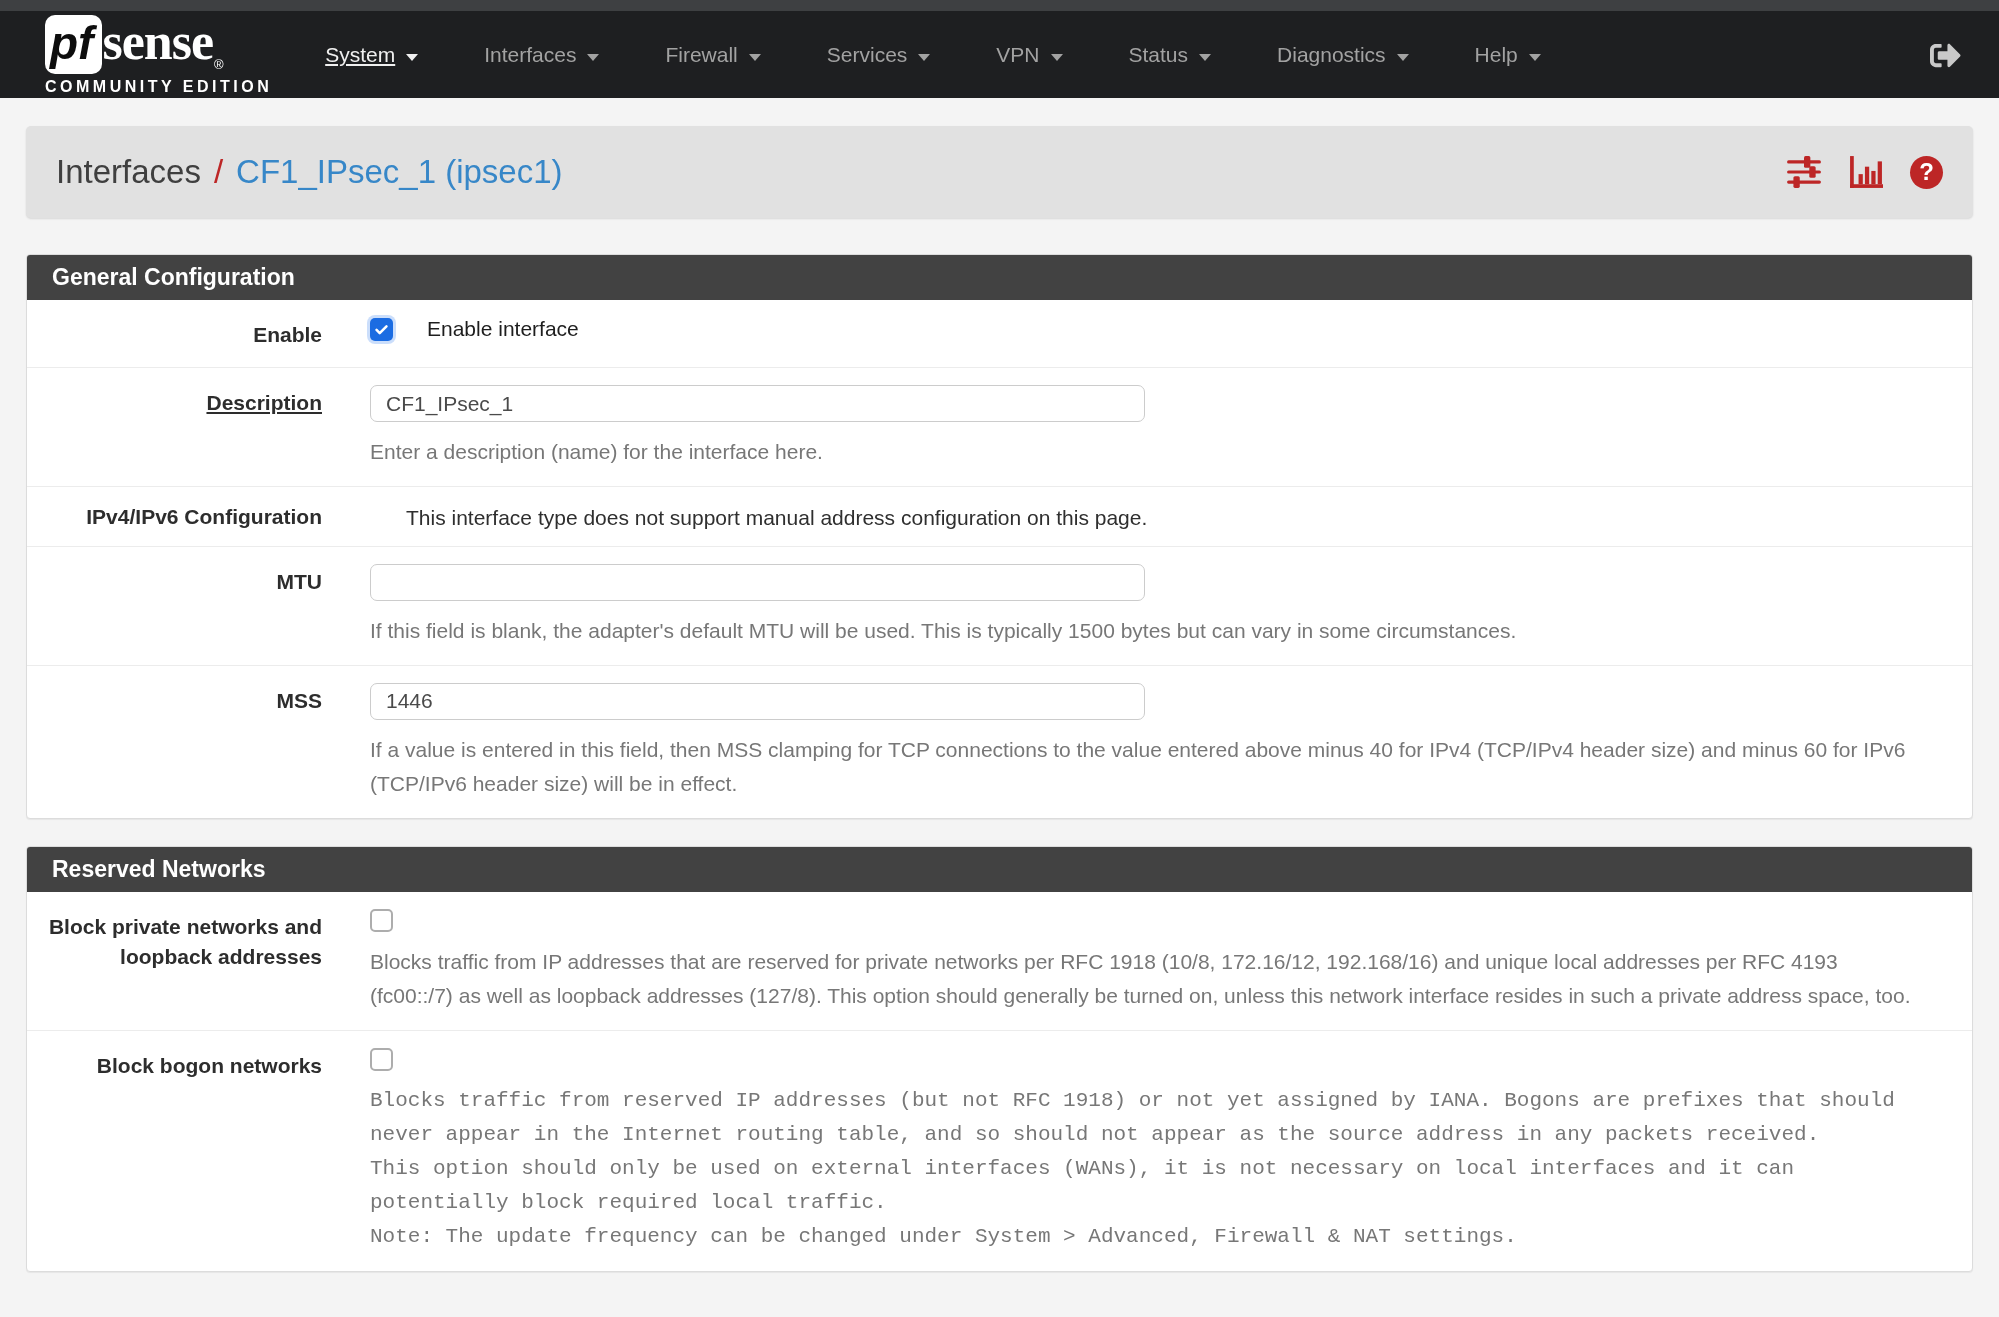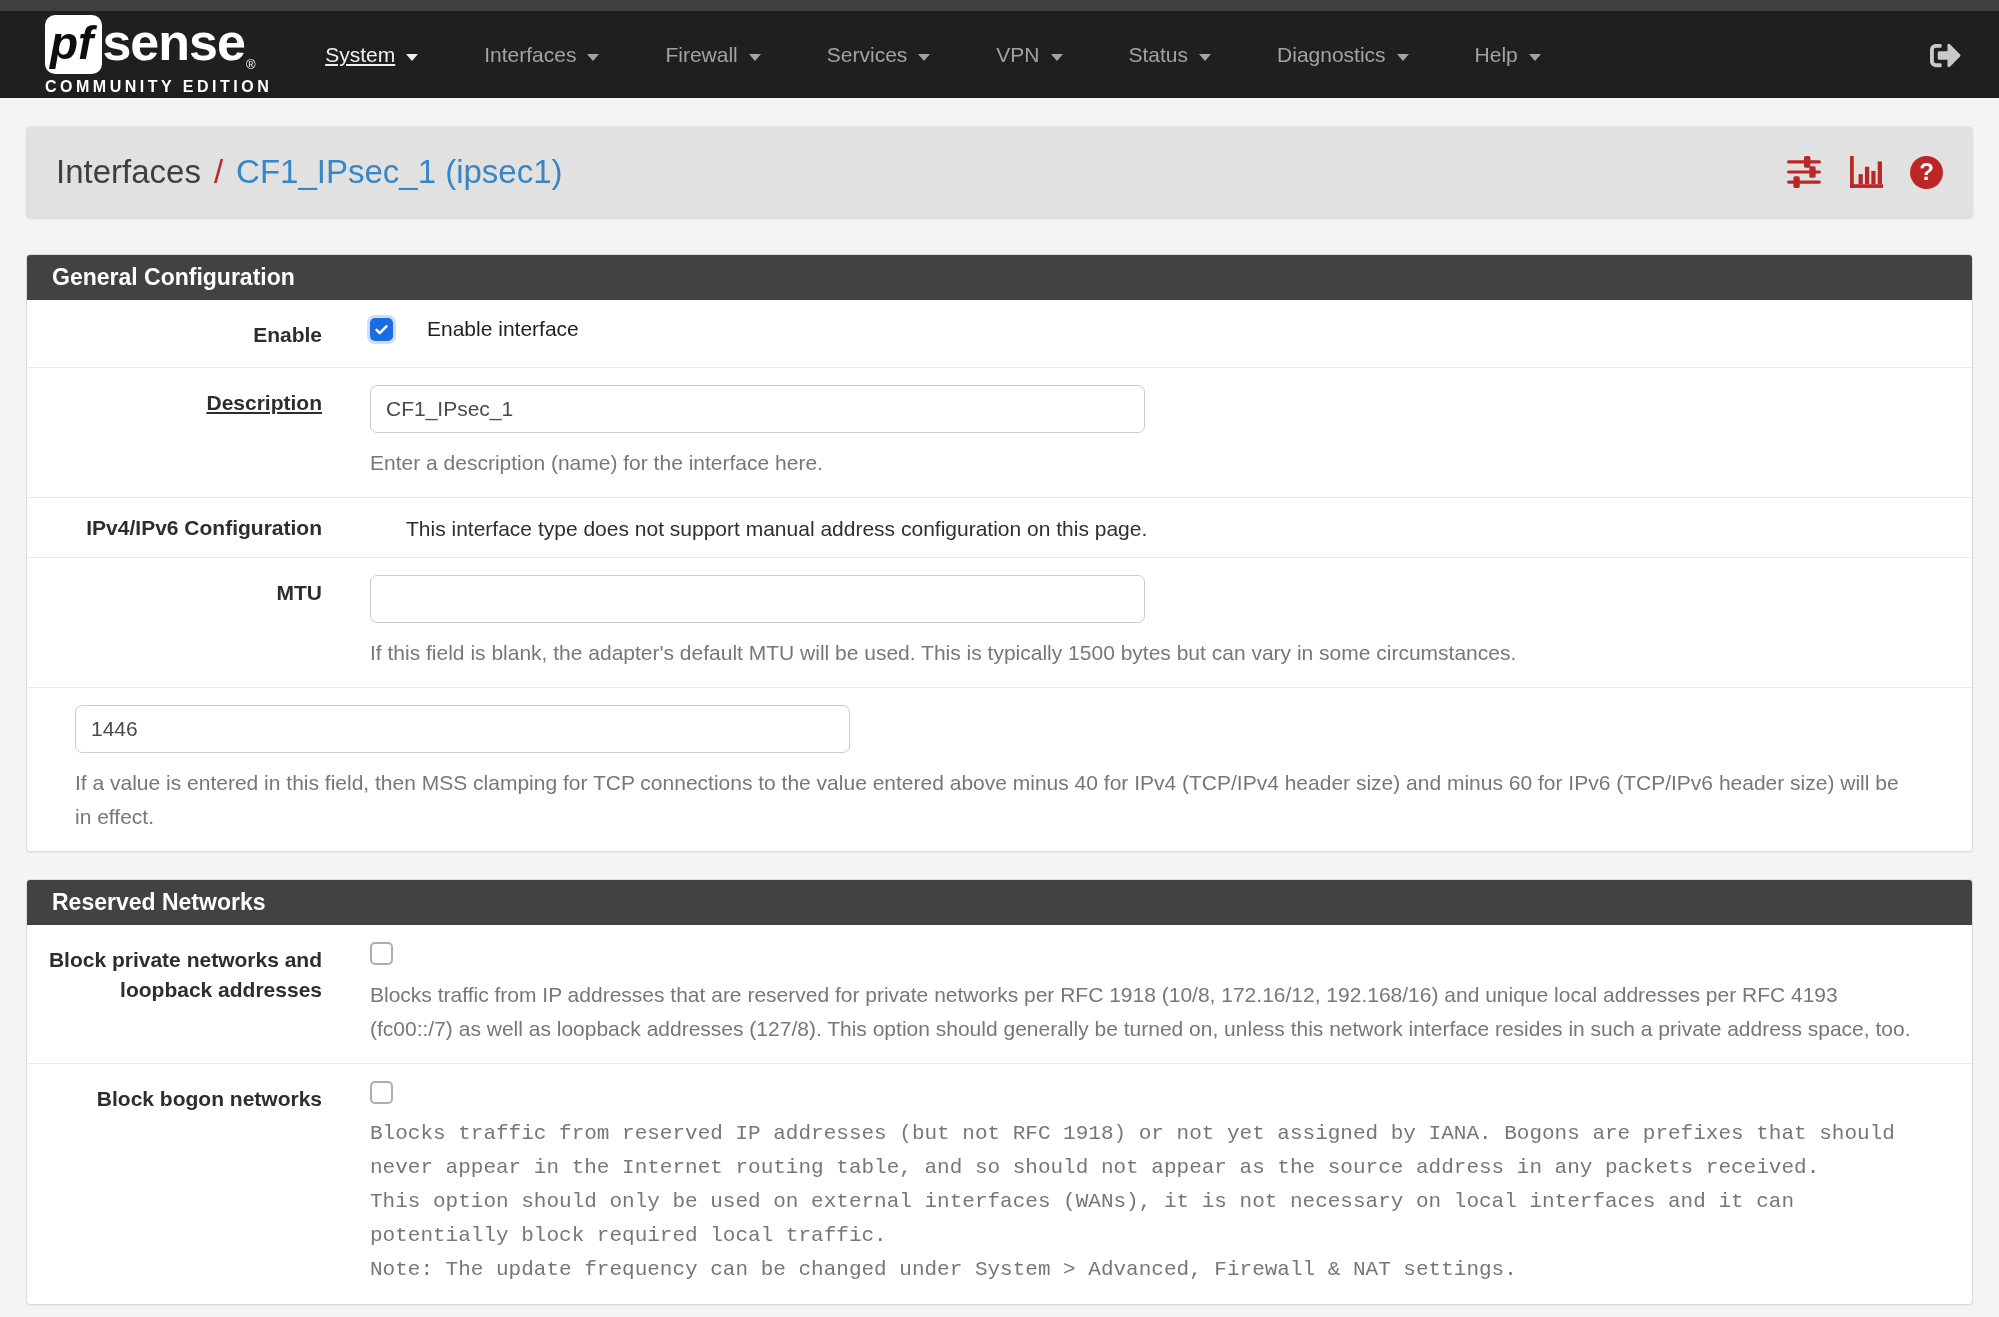--- a/index.html
+++ b/index.html
@@ -19,21 +19,21 @@
   .navbar::before {
     content:""; position:absolute; top:0; left:0; right:0; height:11px;
     background:var(--navbar-strip,#3e4042);
   }
   .brand { display:flex; flex-direction:column; align-items:flex-start; margin-right:20px; cursor:pointer; }
   .brand-row { display:flex; align-items:flex-start; }
   .pf-box {
     background:#fff; color:#0d0d0d; font-weight:bold; font-style:italic;
     font-size:46px; line-height:1; padding:5px 9px 8px 5px; border-radius:10px;
   }
-  .sense { color:#fff; font-weight:bold; font-size:52px; line-height:1.05; letter-spacing:-1px; }
+  .sense { color:#fff; font-weight:bold; font-size:52px; line-height:1.05; letter-spacing:-1px;font-family:Liberation Serif, serif; }
   .reg { color:#fff; font-size:13px; align-self:flex-end; margin:0 0 2px 1px; }
   .edition { color:#fff; font-size:16px; font-weight:bold; letter-spacing:3.5px; margin-top:4px; }
 
   .nav-menu { display:flex; list-style:none; margin:0; padding:0; }
   .nav-item {
     color:var(--nav-text,#a2a2a2); font-size:21px; padding:0 33px;
     display:flex; align-items:center; gap:11px; cursor:pointer; white-space:nowrap;
   }
   .nav-item.bright { color:var(--nav-text-bright,#f0f0f0);text-decoration:underline; }
   .caret {
@@ -76,21 +76,21 @@
   .form-row.static { padding:12px 0;gap:36px; }
   .row-label {
     width:295px; flex-shrink:0; text-align:right; font-weight:bold; font-size:21px;
     color:var(--label-text,#2d2d2d); line-height:1.45; padding-top:3px;
   }
   .row-label.underlined { text-decoration:underline; }
   .row-content { margin-left:48px; flex:1; padding-right:55px; font-size:21px; color:#2f2f2f; }
   .static-text { padding-top:3px; line-height:1.5; }
 
   .text-input {
-    width:775px; height:48px; border:1px solid #ccc; border-radius:7px;
+    width:775px; height:37px; border:1px solid #ccc; border-radius:7px;
     font-size:21px; color:#4a4a4a; padding:0 15px; background:#fff;
     font-family:inherit; outline:none; display:block;
   }
   .help-text { margin-top:13px; color:var(--help-text,#777); font-size:21px; line-height:1.62; }
   .help-text div { margin:0;font-family:Liberation Mono, monospace; }
 
   .checkbox-row { display:flex; align-items:center; gap:14px; }
   .checkbox {
     width:23px; height:23px; border-radius:5px; flex-shrink:0; cursor:pointer;
     display:flex; align-items:center; justify-content:center;
@@ -222,20 +222,21 @@
 
     <div class="form-row">
       <div class="row-label">MTU</div>
       <div class="row-content">
         <input class="text-input" type="text" value="" style="">
         <div class="help-text">If this field is blank, the adapter's default MTU will be used. This is typically 1500 bytes but can vary in some circumstances.</div>
       </div>
     </div>
 
     <div class="form-row">
+      <div class="row-label">MSS</div>
       <div class="row-content">
         <input class="text-input" type="text" value="1446" style="">
         <div class="help-text">If a value is entered in this field, then MSS clamping for TCP connections to the value entered above minus 40 for IPv4 (TCP/IPv4 header size) and minus 60 for IPv6 (TCP/IPv6 header size) will be in effect.</div>
       </div>
     </div>
   </div>
 
   <div class="panel panel-2">
     <div class="panel-header">Reserved Networks</div>
 

